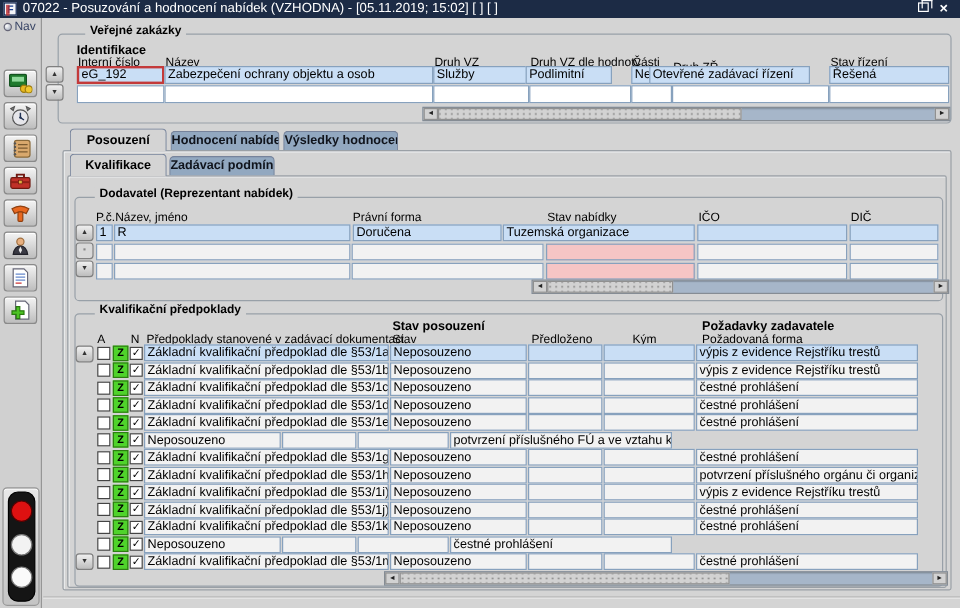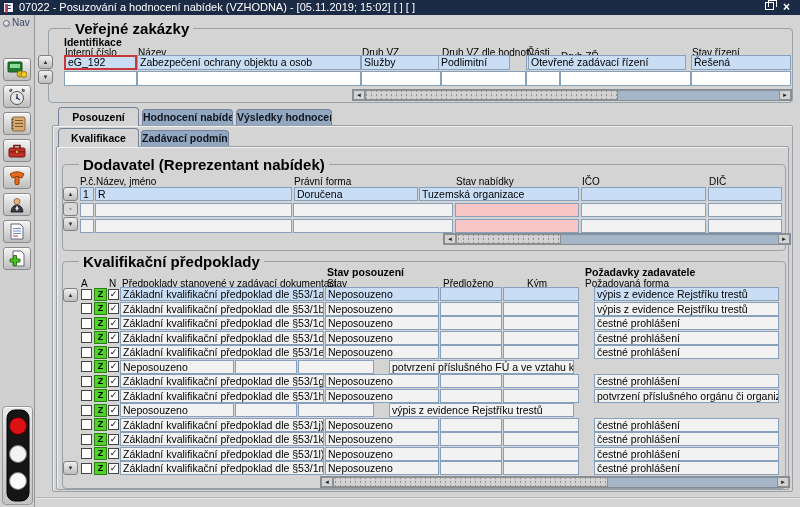--- a/index.html
+++ b/index.html
@@ -27,21 +27,21 @@
              background:radial-gradient(circle at 30% 30%, #fff, #98a2b4); border:1px solid #667; vertical-align:-1px; margin-right:2px; }
   .side-btn { left:3px; width:28px; height:23px; border:1px solid #8a8a8a; border-radius:3px;
               background:linear-gradient(#f4f4f4,#bdbdbd); box-shadow:inset 0 1px 0 #fff;
               display:flex; align-items:center; justify-content:center; }
   .traffic { left:2px; top:406px; width:31px; height:99px; border:1px solid #979797; border-radius:4px;
              background:linear-gradient(#e8e8e8,#c4c4c4); box-shadow:inset 0 1px 0 #fff;
              display:flex; align-items:center; justify-content:center; }
 
   
   .grp { border:1px solid #98a0a8; border-radius:4px; }
-  .grp-title { position:absolute; top:-9px; background:#d4d4d4; padding:0 4px; font-weight:bold; font-size:15px; white-space:nowrap; }
+  .grp-title { position:absolute; top:-9px; background:#d4d4d4; padding:0 4px; font-weight:bold; font-size:10px; white-space:nowrap; }
 
   
   .panel { background:#d4d4d4; border:1px solid #9aa0a6; border-radius:2px; box-shadow:inset 1px 1px 0 #eef0f2; }
   .tab { border:1px solid #76839b; border-bottom:none; border-radius:4px 4px 0 0; font-size:10.5px;
          font-weight:bold; text-align:center; white-space:nowrap; overflow:hidden; }
   .tab.on  { background:#d4d4d4; height:19px; line-height:18px; z-index:6; }
   .tab.off { background:#92a8c0; height:16px; line-height:15px; z-index:5; color:#10141c; }
 
   
   .hdr { font-size:10px; color:#000; white-space:nowrap; }
@@ -80,21 +80,21 @@
   .kv-rows { display:flex; flex-direction:column; justify-content:space-between; }
   .kv-row { display:flex; align-items:center; height:14px; }
   .kv-row:first-child .fld2 { background:#c9def5; }
   .cb { width:11px; height:11px; border:1px solid #444; background:#fff; font-size:9px;
         line-height:9px; text-align:center; color:#000; flex:none; }
   .zb { width:13px; height:13px; background:#4fd32b; border:1px solid #2d7d12; font-size:9px;
         font-weight:bold; text-align:center; line-height:11px; flex:none; }
   .c-a { margin-left:3px; } .c-z { margin-left:2px; } .c-n { margin-left:1px; }
   .k-pred { width:204px; margin-left:1px; } .k-stav { width:114px; margin-left:1px; }
   .k-predl { width:62px; margin-left:1px; } .k-kym { width:76px; margin-left:1px; }
-  .k-forma { width:185px; margin-left:15px; }
+  .k-forma { width:185px; margin-left:1px; }
 </style>
 </head>
 <body>
 
 <div id="screen">
 
   <div class="abs titlebar">
     <span class="app-icon">F</span>
     <span class="txt">07022 - Posuzování a hodnocení nabídek (VZHODNA) - [05.11.2019; 15:02]  [ ]  [ ]</span>
     <span class="wbtn abs" style="left:765px;top:0;">
@@ -197,21 +197,21 @@
   <span class="abs hdr" style="left:692px;top:47px;">Stav řízení</span>
 
   <div class="abs spin" style="left:38px;top:55px;">▲</div>
   <div class="abs spin" style="left:38px;top:70px;">▼</div>
 
   <div class="abs fld blue focus" style="left:64px;top:55px;width:73px;">eG_192</div>
   <div class="abs fld blue" style="left:137px;top:55px;width:224px;">Zabezpečení ochrany objektu a osob</div>
   <div class="abs fld blue" style="left:361px;top:55px;width:80px;">Služby</div>
   <div class="abs fld blue" style="left:438px;top:55px;width:72px;">Podlimitní</div>
   <div class="abs fld blue" style="left:526px;top:55px;width:34px;">Ne</div>
-  <div class="abs fld blue" style="left:528px;top:55px;width:158px;">Otevřené zadávací řízení</div>
+  <div class="abs fld blue" style="left:541px;top:55px;width:134px;">Otevřené zadávací řízení</div>
   <div class="abs fld blue" style="left:691px;top:55px;width:100px;">Řešená</div>
 
   <div class="abs fld" style="left:64px;top:71px;width:73px;"></div>
   <div class="abs fld" style="left:137px;top:71px;width:224px;"></div>
   <div class="abs fld" style="left:361px;top:71px;width:80px;"></div>
   <div class="abs fld" style="left:441px;top:71px;width:85px;"></div>
   <div class="abs fld" style="left:526px;top:71px;width:34px;"></div>
   <div class="abs fld" style="left:560px;top:71px;width:131px;"></div>
   <div class="abs fld" style="left:691px;top:71px;width:100px;"></div>
 
@@ -377,20 +377,21 @@
       <span class="fld2 k-pred">Základní kvalifikační předpoklad dle §53/1h)</span>
       <span class="fld2 k-stav">Neposouzeno</span>
       <span class="fld2 k-predl"></span>
       <span class="fld2 k-kym"></span>
       <span class="fld2 k-forma">potvrzení příslušného orgánu či organizace</span>
     </div>
       <div class="kv-row">
       <span class="cb c-a"></span>
       <span class="zb c-z">Z</span>
       <span class="cb c-n"><span>✓</span></span>
+      <span class="fld2 k-pred">Základní kvalifikační předpoklad dle §53/1i)</span>
       <span class="fld2 k-stav">Neposouzeno</span>
       <span class="fld2 k-predl"></span>
       <span class="fld2 k-kym"></span>
       <span class="fld2 k-forma">výpis z evidence Rejstříku trestů</span>
     </div>
       <div class="kv-row">
       <span class="cb c-a"></span>
       <span class="zb c-z">Z</span>
       <span class="cb c-n"><span>✓</span></span>
       <span class="fld2 k-pred">Základní kvalifikační předpoklad dle §53/1j)</span>
@@ -406,21 +407,20 @@
       <span class="fld2 k-pred">Základní kvalifikační předpoklad dle §53/1k)</span>
       <span class="fld2 k-stav">Neposouzeno</span>
       <span class="fld2 k-predl"></span>
       <span class="fld2 k-kym"></span>
       <span class="fld2 k-forma">čestné prohlášení</span>
     </div>
       <div class="kv-row">
       <span class="cb c-a"></span>
       <span class="zb c-z">Z</span>
       <span class="cb c-n"><span>✓</span></span>
-      <span class="fld2 k-pred">Základní kvalifikační předpoklad dle §53/1l)</span>
       <span class="fld2 k-stav">Neposouzeno</span>
       <span class="fld2 k-predl"></span>
       <span class="fld2 k-kym"></span>
       <span class="fld2 k-forma">čestné prohlášení</span>
     </div>
       <div class="kv-row">
       <span class="cb c-a"></span>
       <span class="zb c-z">Z</span>
       <span class="cb c-n"><span>✓</span></span>
       <span class="fld2 k-pred">Základní kvalifikační předpoklad dle §53/1m)</span>

